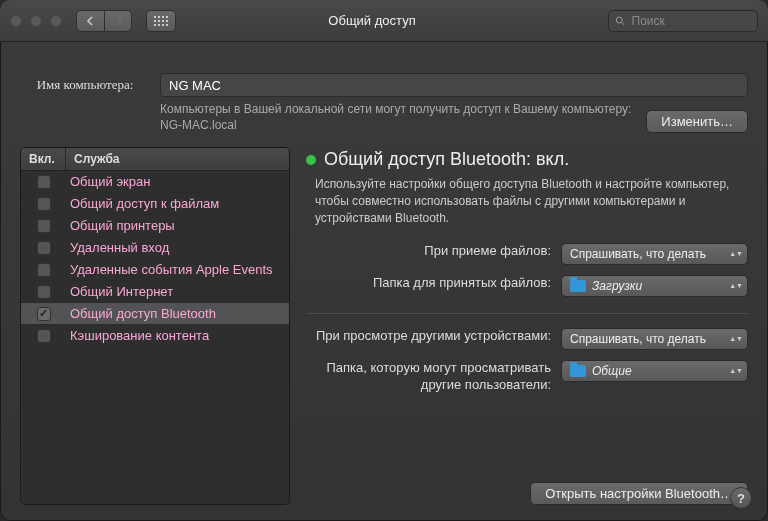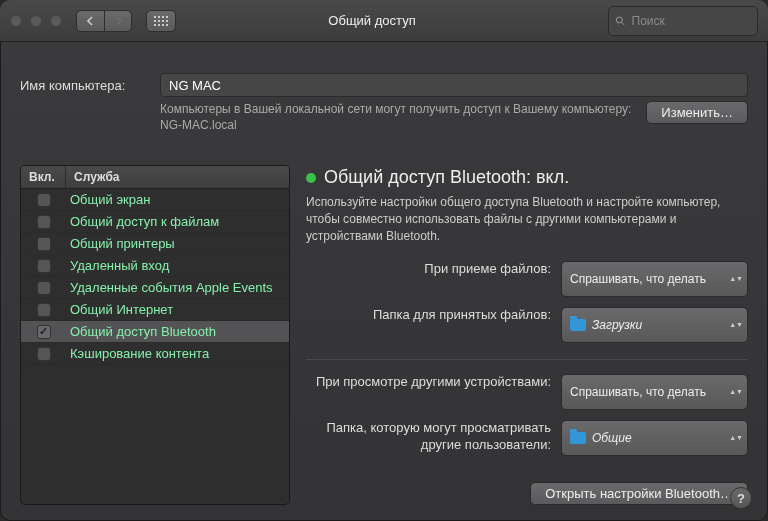--- a/index.html
+++ b/index.html
@@ -43,71 +43,71 @@
   .nav-btn:last-child{border-radius:0 5px 5px 0;color:#6e6e6e;}
   .grid-btn{
     width:30px;height:22px;background:linear-gradient(#6a6a6a,#5a5a5a);
     border:1px solid #2e2e2e;border-radius:5px;margin-left:6px;
     display:flex;align-items:center;justify-content:center;
   }
   .grid-icon{display:grid;grid-template-columns:repeat(4,2px);grid-template-rows:repeat(3,2px);gap:2px;}
   .grid-icon span{background:#ccc;width:2px;height:2px;}
   .title{flex:1;text-align:center;font-size:13px;color:#eee;padding-right:40px;}
   .search{
-    display:flex;align-items:center;gap:6px;width:150px;height:30px;
+    display:flex;align-items:center;gap:6px;width:150px;height:22px;
     background:#464646;border:1px solid #2a2a2a;border-radius:5px;padding:0 6px;
     color:#9a9a9a;font-size:12px;
   }
   .search svg{width:12px;height:12px;fill:#9a9a9a;}
   .search input{background:none;border:none;color:#ddd;font-size:12px;outline:none;width:100%;}
   .search input::placeholder{color:#8a8a8a;}
   .content{flex:1;padding:18px 20px 16px;display:flex;flex-direction:column;}
   .row-name{display:flex;align-items:center;gap:10px;margin-bottom:4px;}
-  .lbl-name{width:130px;text-align:left;color:#ddd;}
+  .lbl-name{width:130px;text-align:center;color:#ddd;font-family:Liberation Serif, serif;}
   .input-name{
     flex:1;height:24px;background:#464646;border:1px solid #2a2a2a;border-radius:4px;
     padding:0 8px;color:#fff;font-size:13px;
   }
-  .row-sub{display:flex;align-items:flex-start;gap:10px;margin-bottom:32px;}
+  .row-sub{display:flex;align-items:flex-end;gap:10px;margin-bottom:14px;}
   .sub-text{color:#aaa;font-size:12px;line-height:1.35;flex:1;}
   .btn{
     background:linear-gradient(#6a6a6c,#5a5a5c);border:1px solid #2a2a2a;
     border-radius:5px;color:#eee;padding:3px 14px;font-size:13px;cursor:pointer;min-height:22px;
   }
   .main-split{display:flex;gap:16px;flex:1;min-height:0;}
   .left-panel{
     width:270px;background:#2e2e2e;border:1px solid #1a1a1a;border-radius:5px;
     display:flex;flex-direction:column;overflow:hidden;
   }
   .table-header{
     display:flex;background:linear-gradient(#4a4a4a,#3e3e3e);border-bottom:1px solid #222;
     font-size:12px;font-weight:600;
   }
   .th-on{width:45px;padding:4px 8px;border-right:1px solid #2a2a2a;}
   .th-svc{flex:1;padding:4px 8px;}
   .table-body{flex:1;overflow:auto;}
   .trow{display:flex;align-items:center;height:22px;border-bottom:1px solid #2a2a2a;}
   .trow.selected{background:#535355;}
   .td-on{width:45px;display:flex;justify-content:center;}
-  .td-svc{flex:1;padding:0 4px;white-space:nowrap;overflow:hidden;text-overflow:ellipsis;color:#86efac;font-size:13px;}
+  .td-svc{flex:1;padding:0 4px;white-space:nowrap;overflow:hidden;text-overflow:ellipsis;color:#f9a8d4;font-size:13px;}
   .checkbox{
     width:14px;height:14px;border-radius:3px;background:#555;border:1px solid #333;
     display:flex;align-items:center;justify-content:center;
   }
   .checkbox.checked{background:#6a6a6d;}
   .checkbox.checked::after{content:"✓";color:#222;font-size:11px;font-weight:bold;line-height:1;}
   .right-panel{flex:1;display:flex;flex-direction:column;padding-top:2px;}
   .status-row{display:flex;align-items:center;gap:8px;margin-bottom:6px;}
   .status-dot{width:10px;height:10px;border-radius:50%;background:#39c24a;}
   .status-text{color:#eee;font-size:18px;}
-  .desc{color:#ccc;font-size:12px;line-height:1.4;margin-bottom:16px;}
+  .desc{color:#ccc;font-size:12px;line-height:1.4;margin-bottom:16px;margin-left:9px;}
   .form-row{display:flex;align-items:flex-start;margin-bottom:10px;gap:10px;}
   .form-lbl{width:245px;text-align:right;color:#ddd;font-size:13px;line-height:1.3;}
   .select{
-    flex:1;height:36px;background:linear-gradient(#6a6a6c,#585858);border:1px solid #2a2a2a;
+    flex:1;height:22px;background:linear-gradient(#6a6a6c,#585858);border:1px solid #2a2a2a;
     border-radius:5px;display:flex;align-items:center;padding:0 4px 0 8px;color:#eee;font-size:12px;
     justify-content:space-between;max-width:190px;
   }
   .select .arrows{display:flex;flex-direction:column;font-size:7px;line-height:6px;color:#ccc;}
   .folder-select .ficon{width:16px;height:12px;background:#3296d8;border-radius:2px;margin-right:6px;position:relative;}
   .folder-select .ficon::before{content:"";position:absolute;top:-3px;left:0;width:7px;height:3px;background:#3296d8;border-radius:1px 1px 0 0;}
   .folder-select{display:flex;align-items:center;font-style:italic;}
   .divider{height:1px;background:#4a4a4a;margin:6px 0 14px;}
   .btn-row{display:flex;justify-content:flex-end;margin-top:auto;}
   .help{

